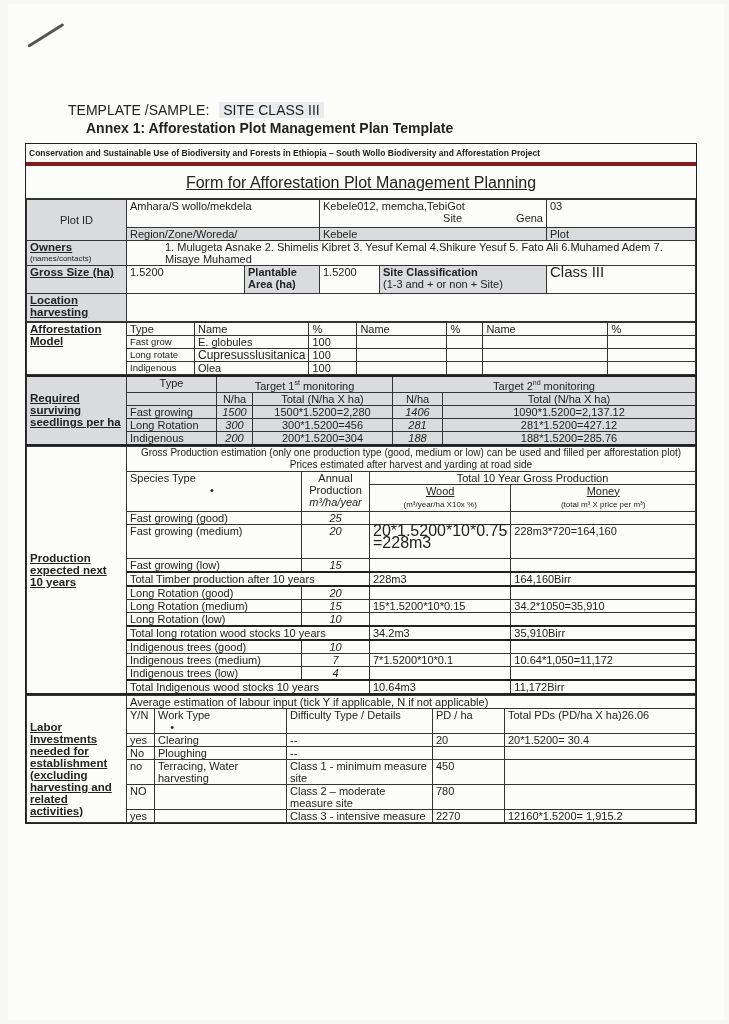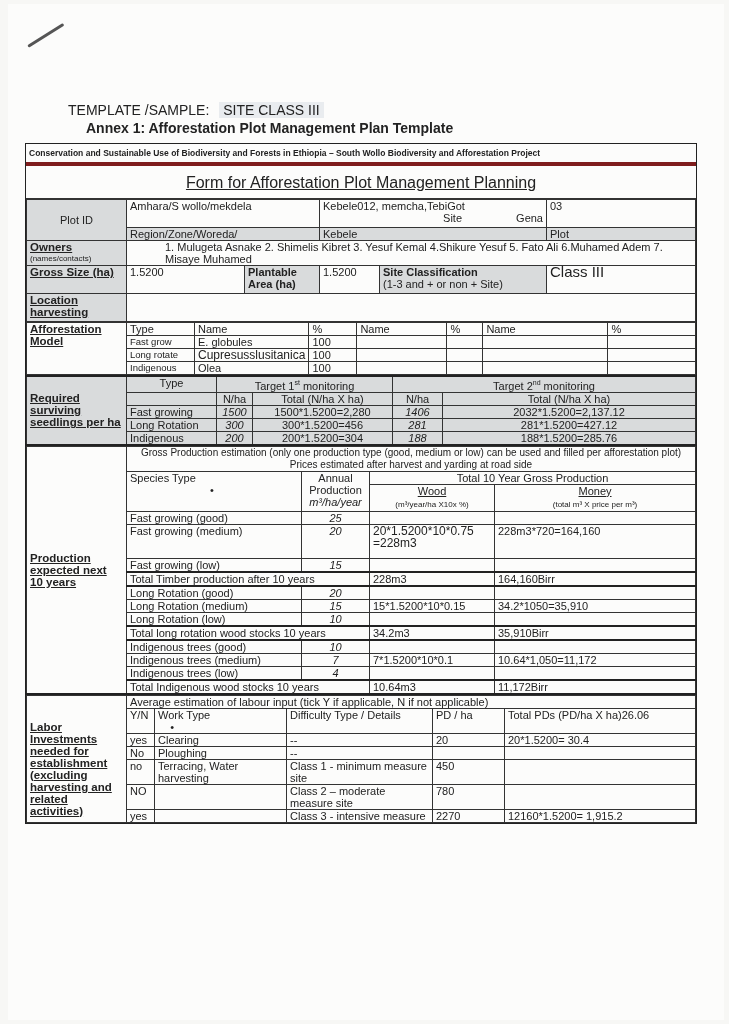--- a/index.html
+++ b/index.html
@@ -165,21 +165,21 @@
       <td class="c">N/ha</td>
       <td class="c">Total (N/ha X ha)</td>
       <td class="c">N/ha</td>
       <td class="c">Total (N/ha X ha)</td>
     </tr>
     <tr class="grey">
       <td>Fast growing</td>
           <td class="c it">1500</td>
           <td class="c">1500*1.5200=2,280</td>
           <td class="c it">1406</td>
-          <td class="c">2032*1.5200=2,137.12</td>
+          <td class="c">1090*1.5200=2,137.12</td>
     </tr>
     <tr class="grey">
       <td>Long Rotation</td>
           <td class="c it">300</td>
           <td class="c">300*1.5200=456</td>
           <td class="c it">281</td>
           <td class="c">281*1.5200=427.12</td>
     </tr>
     <tr class="grey">
       <td>Indigenous</td>
@@ -217,21 +217,21 @@
     </tr>
     <tr>
           <td>Fast growing (good)</td>
           <td class="c it">25</td>
           <td></td>
           <td></td>
         </tr>
     <tr style="height:34px">
           <td>Fast growing (medium)</td>
           <td class="c it">20</td>
-          <td style="font-size:12px">20*1.5200*10*0.75 =228m3</td>
+          <td style="font-size:16px">20*1.5200*10*0.75 =228m3</td>
           <td>228m3*720=164,160</td>
         </tr>
     <tr>
           <td>Fast growing (low)</td>
           <td class="c it">15</td>
           <td></td>
           <td></td>
         </tr>
     <tr style="border-top:2px solid #222;border-bottom:2px solid #222">
           <td colspan="2">Total Timber production after 10 years</td>

